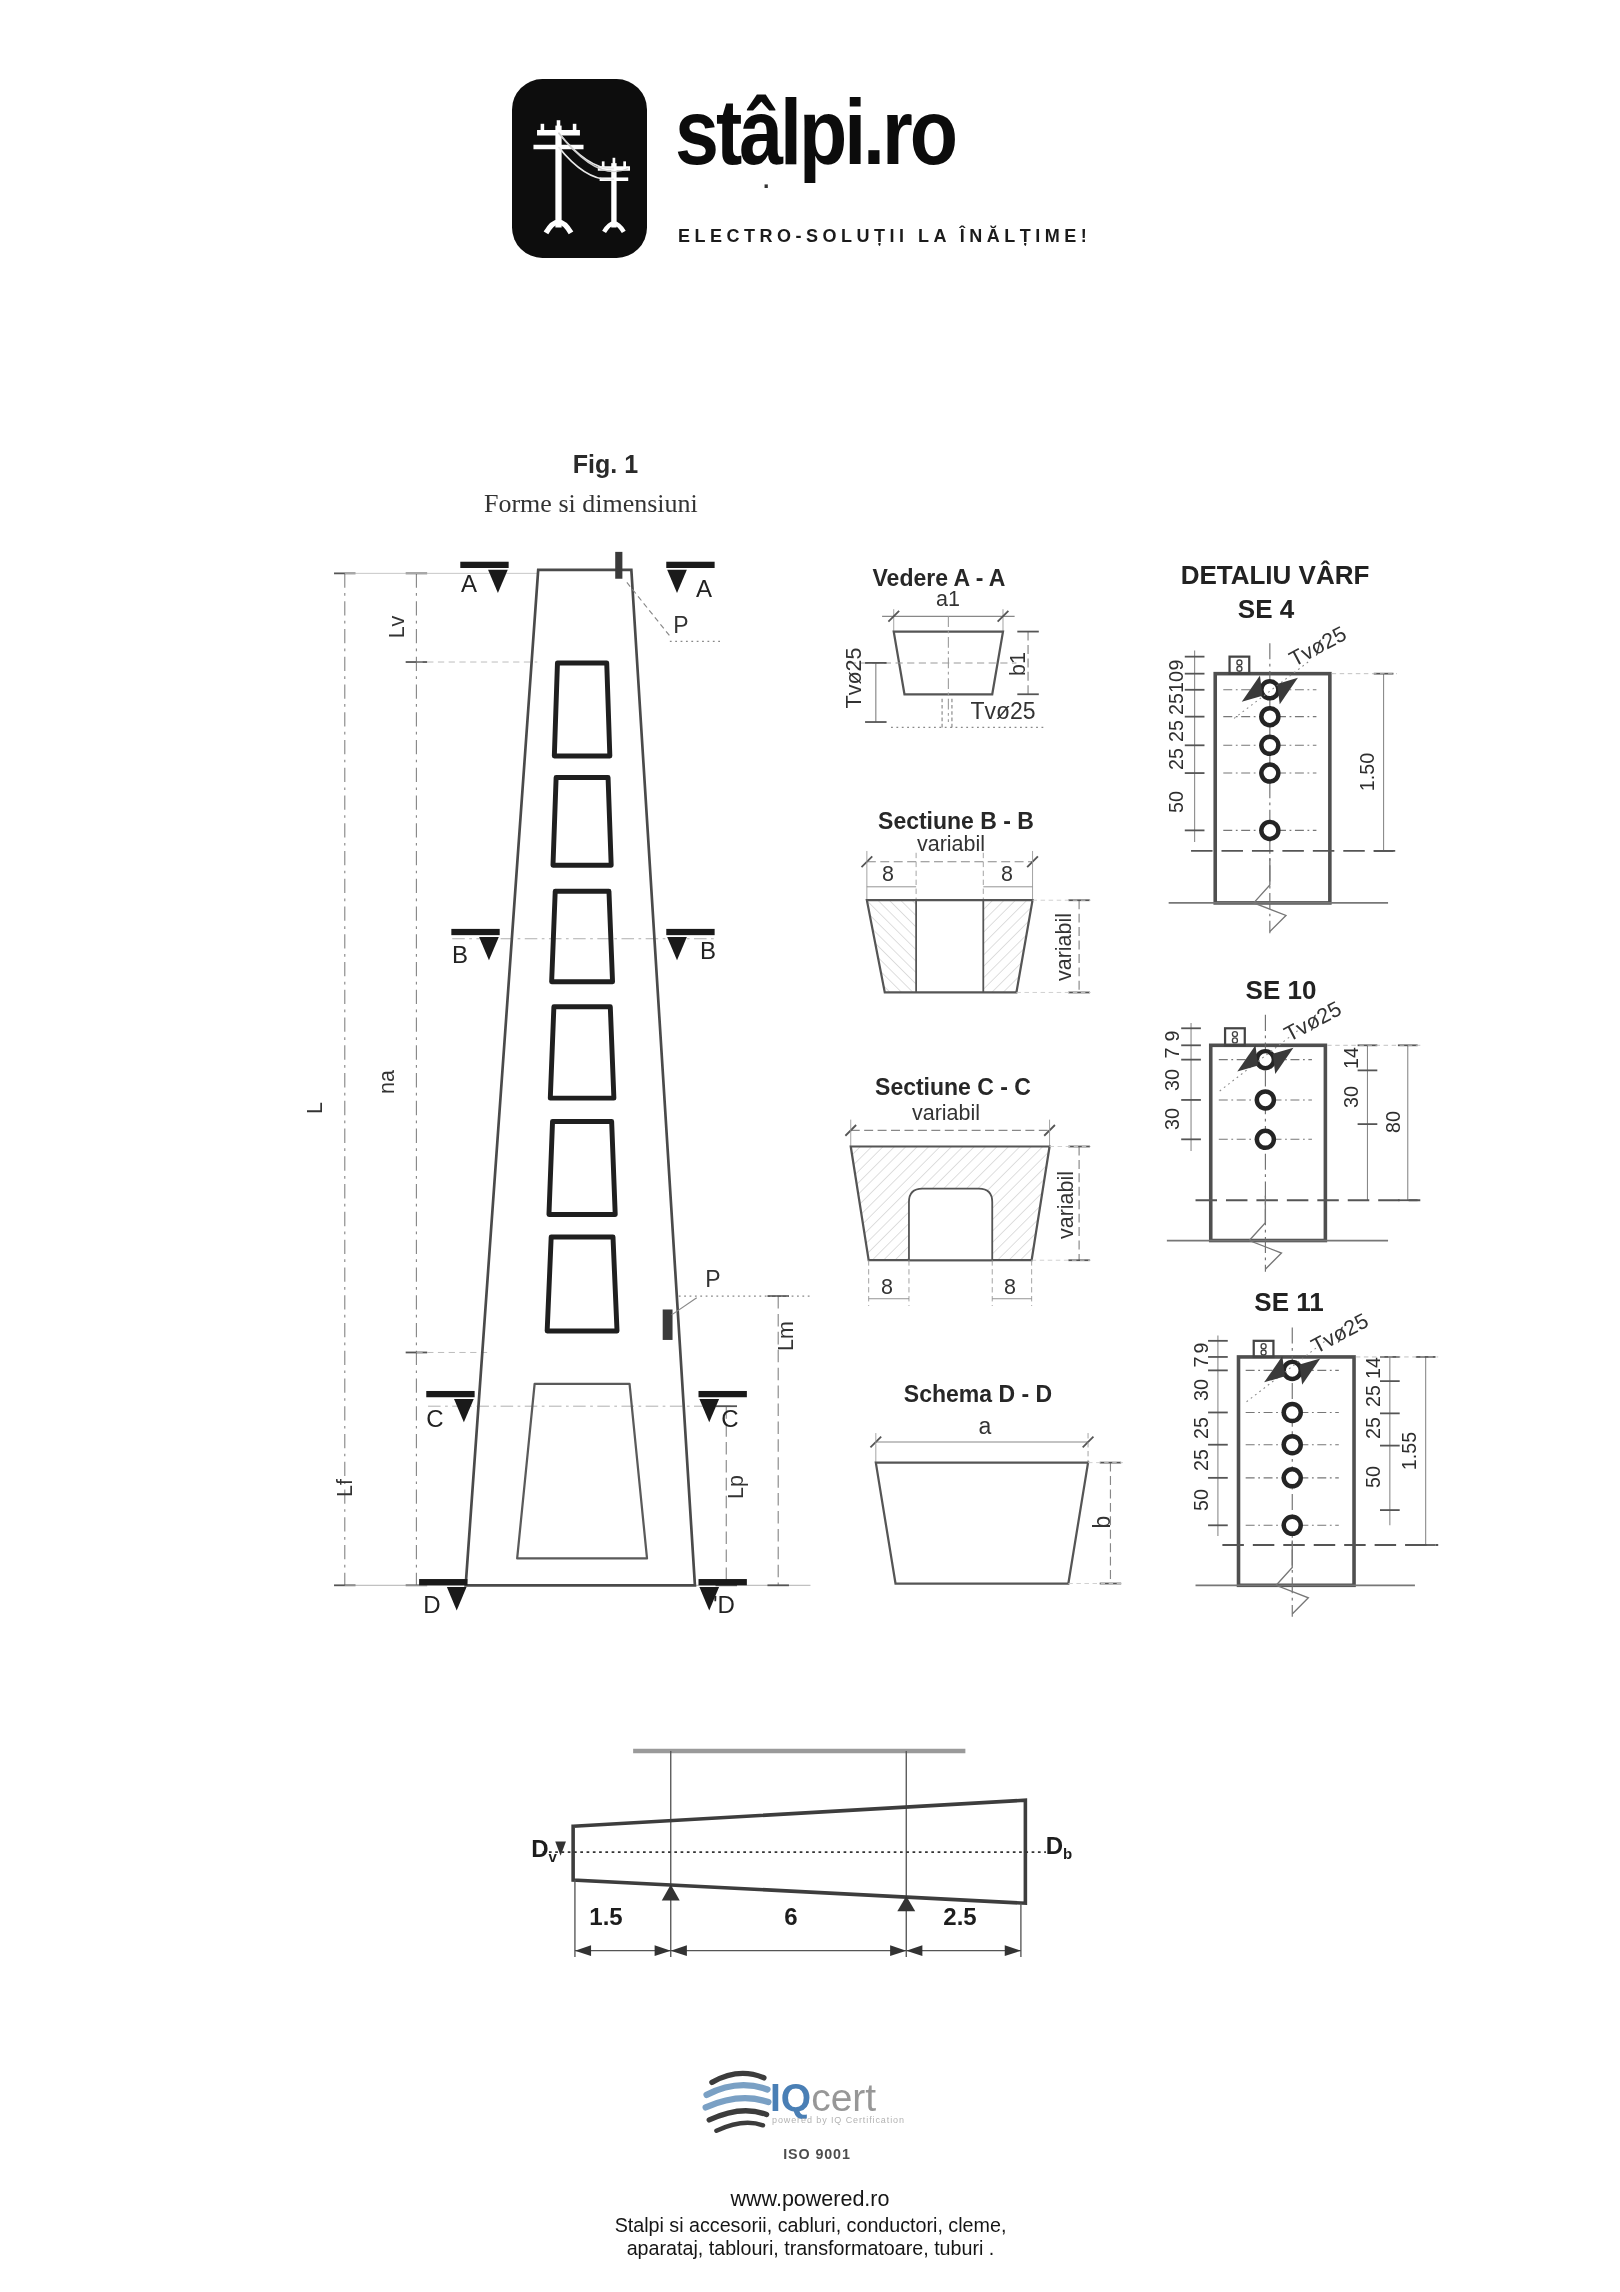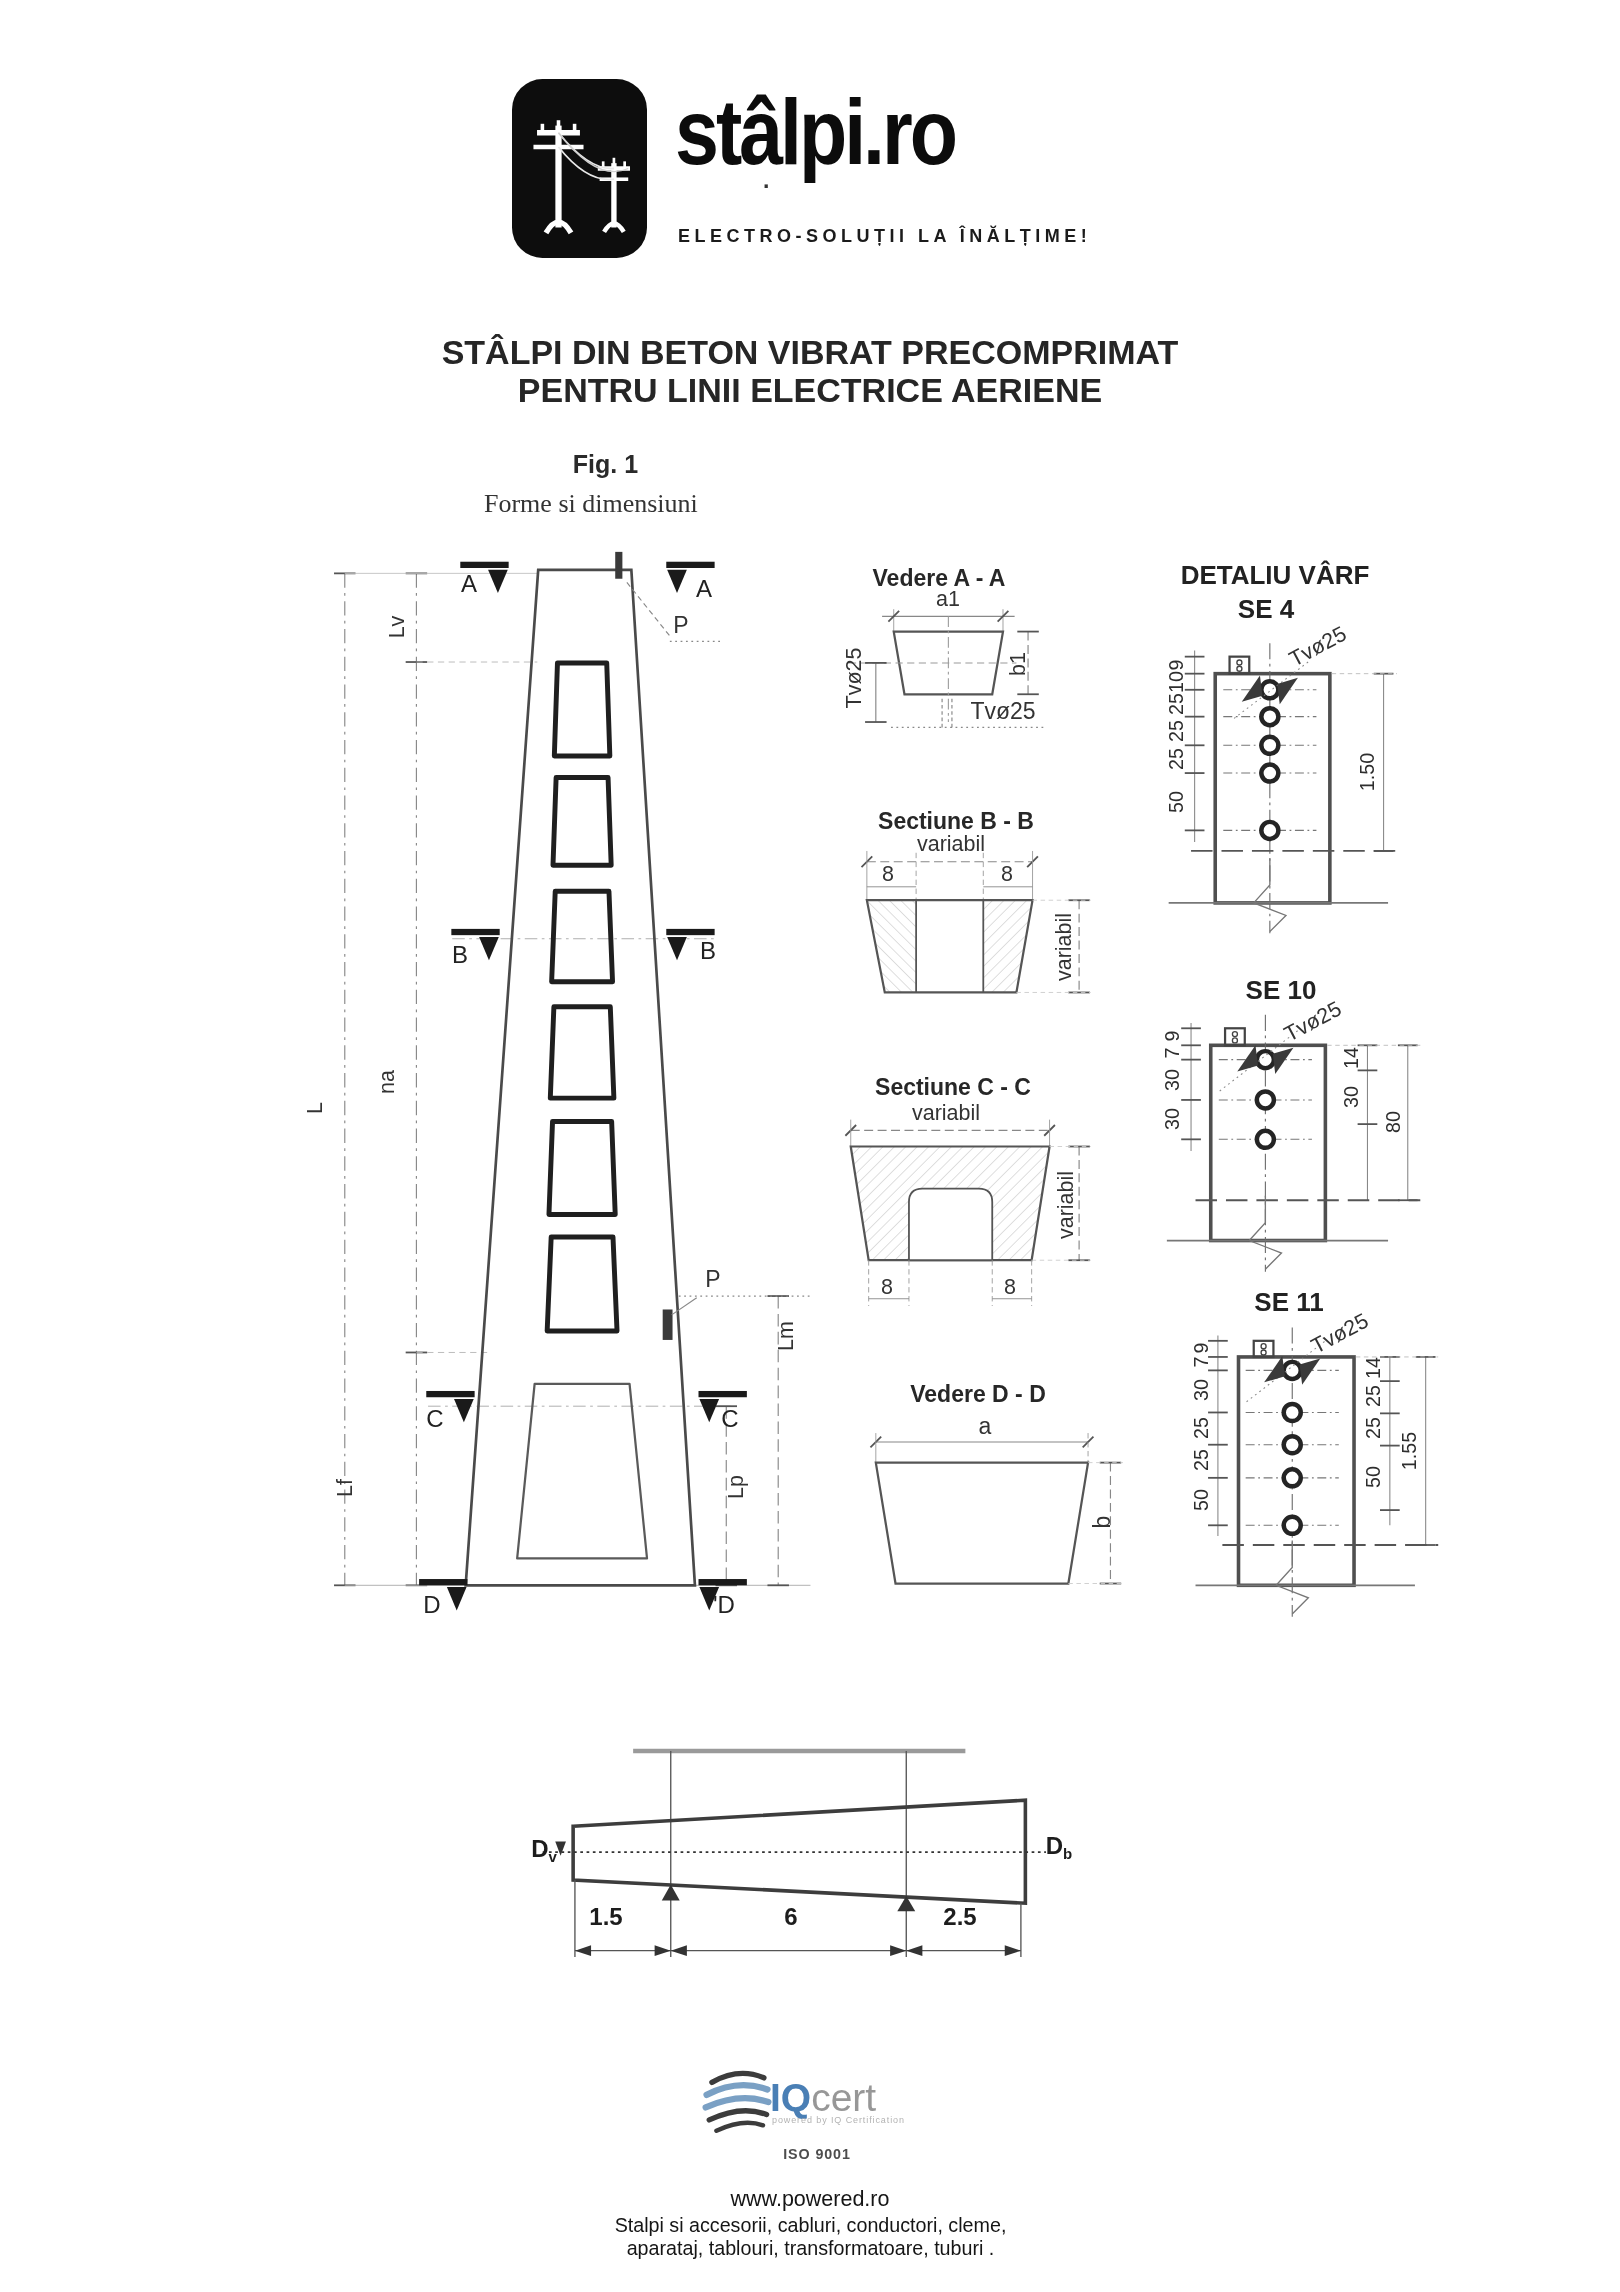--- a/index.html
+++ b/index.html
@@ -67,24 +67,20 @@
 
       <path d="M52,60 Q86,102 114,100" fill="none" stroke="#e8e8e8" stroke-width="2"></path>
       <path d="M52,76 Q84,116 114,112" fill="none" stroke="#e8e8e8" stroke-width="2"></path>
       <path d="M52,60 Q96,116 130,100" fill="none" stroke="#cfcfcf" stroke-width="1.5"></path>
     </svg>
   </div>
   <div class="brand-word">stâlpi.ro</div>
   <div class="brand-tag">ELECTRO-SOLUȚII LA ÎNĂLȚIME!</div>
   <div class="stray">.</div>
 
-  <div class="doc-title">
-    <div>STÂLPI DIN BETON VIBRAT PRECOMPRIMAT</div>
-    <div>PENTRU LINII ELECTRICE AERIENE</div>
-  </div>
   <div class="fig1lab">Fig. 1</div>
   <div class="fig1sub">Forme si dimensiuni</div>
 
   <svg class="art" width="1620" height="2293" viewBox="0 0 1809 2560">
     <defs>
       <pattern id="hatch" width="9" height="9" patternUnits="userSpaceOnUse" patternTransform="rotate(45)">
         <line x1="0" y1="0" x2="0" y2="9" stroke="#bcbcbc" stroke-width="1.1"></line>
       </pattern>
       <pattern id="hatch2" width="9" height="9" patternUnits="userSpaceOnUse" patternTransform="rotate(-45)">
         <line x1="0" y1="0" x2="0" y2="9" stroke="#bcbcbc" stroke-width="1.1"></line>
@@ -420,21 +416,21 @@
   <span class="lbl s24" style="left:888px;top:874px;">8</span>
   <span class="lbl s24" style="left:1007px;top:874px;">8</span>
   <span class="lbl rot s24" style="left:1064px;top:947px;">variabil</span>
 
   <span class="lbl vtitle" style="left:953px;top:1087px;">Sectiune C - C</span>
   <span class="lbl s24" style="left:946px;top:1113px;">variabil</span>
   <span class="lbl rot s24" style="left:1066px;top:1205px;">variabil</span>
   <span class="lbl s24" style="left:887px;top:1287px;">8</span>
   <span class="lbl s24" style="left:1010px;top:1287px;">8</span>
 
-  <span class="lbl vtitle" style="left:978px;top:1394px;">Vedere D - D</span>
+  <span class="lbl vtitle" style="left:978px;top:1394px;">Schema D - D</span>
   <span class="lbl s26" style="left:985px;top:1426px;">a</span>
   <span class="lbl rot s26" style="left:1102px;top:1522px;">b</span>
 
   <span class="lbl setitle" style="left:1275px;top:575px;">DETALIU VÂRF</span>
   <span class="lbl setitle" style="left:1266px;top:609px;">SE 4</span>
   <span class="lbl rot28 s24" style="left:1318px;top:647px;">Tvø25</span>
   <span class="lbl rot dim" style="left:1176px;top:665px;">9</span>
   <span class="lbl rot dim" style="left:1176px;top:682px;">10</span>
   <span class="lbl rot dim" style="left:1176px;top:704px;">25</span>
   <span class="lbl rot dim" style="left:1176px;top:731px;">25</span>

